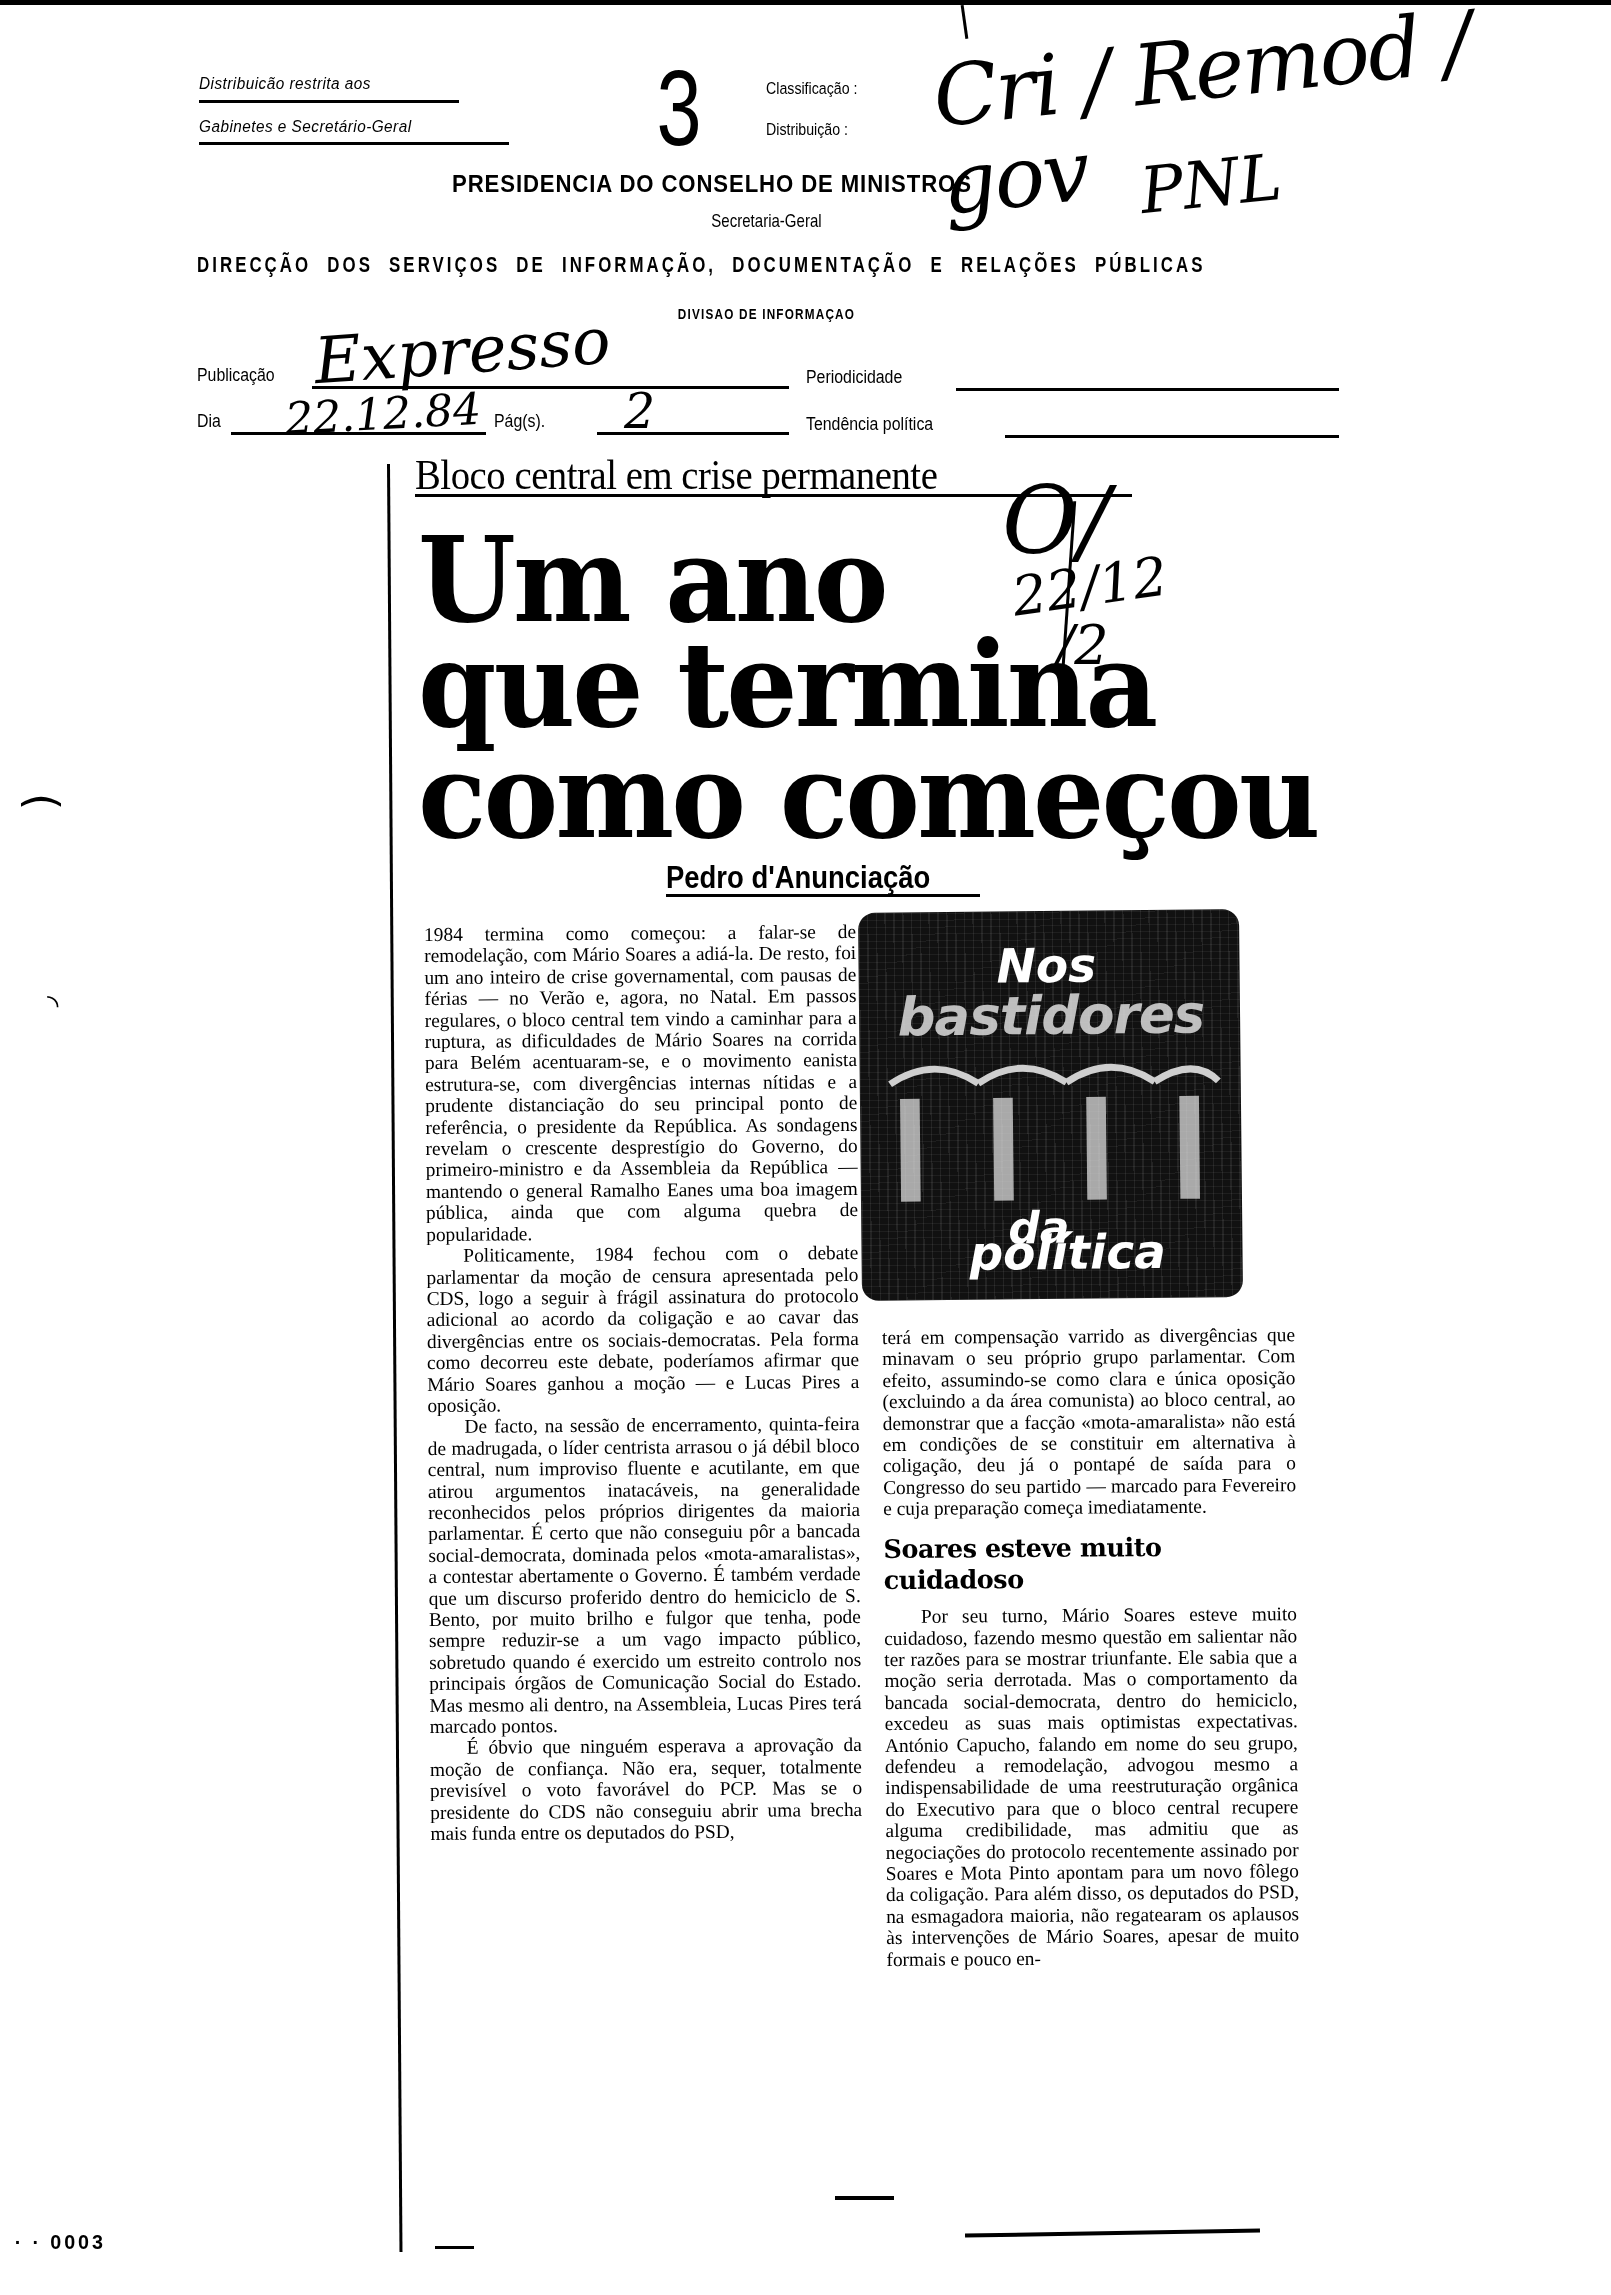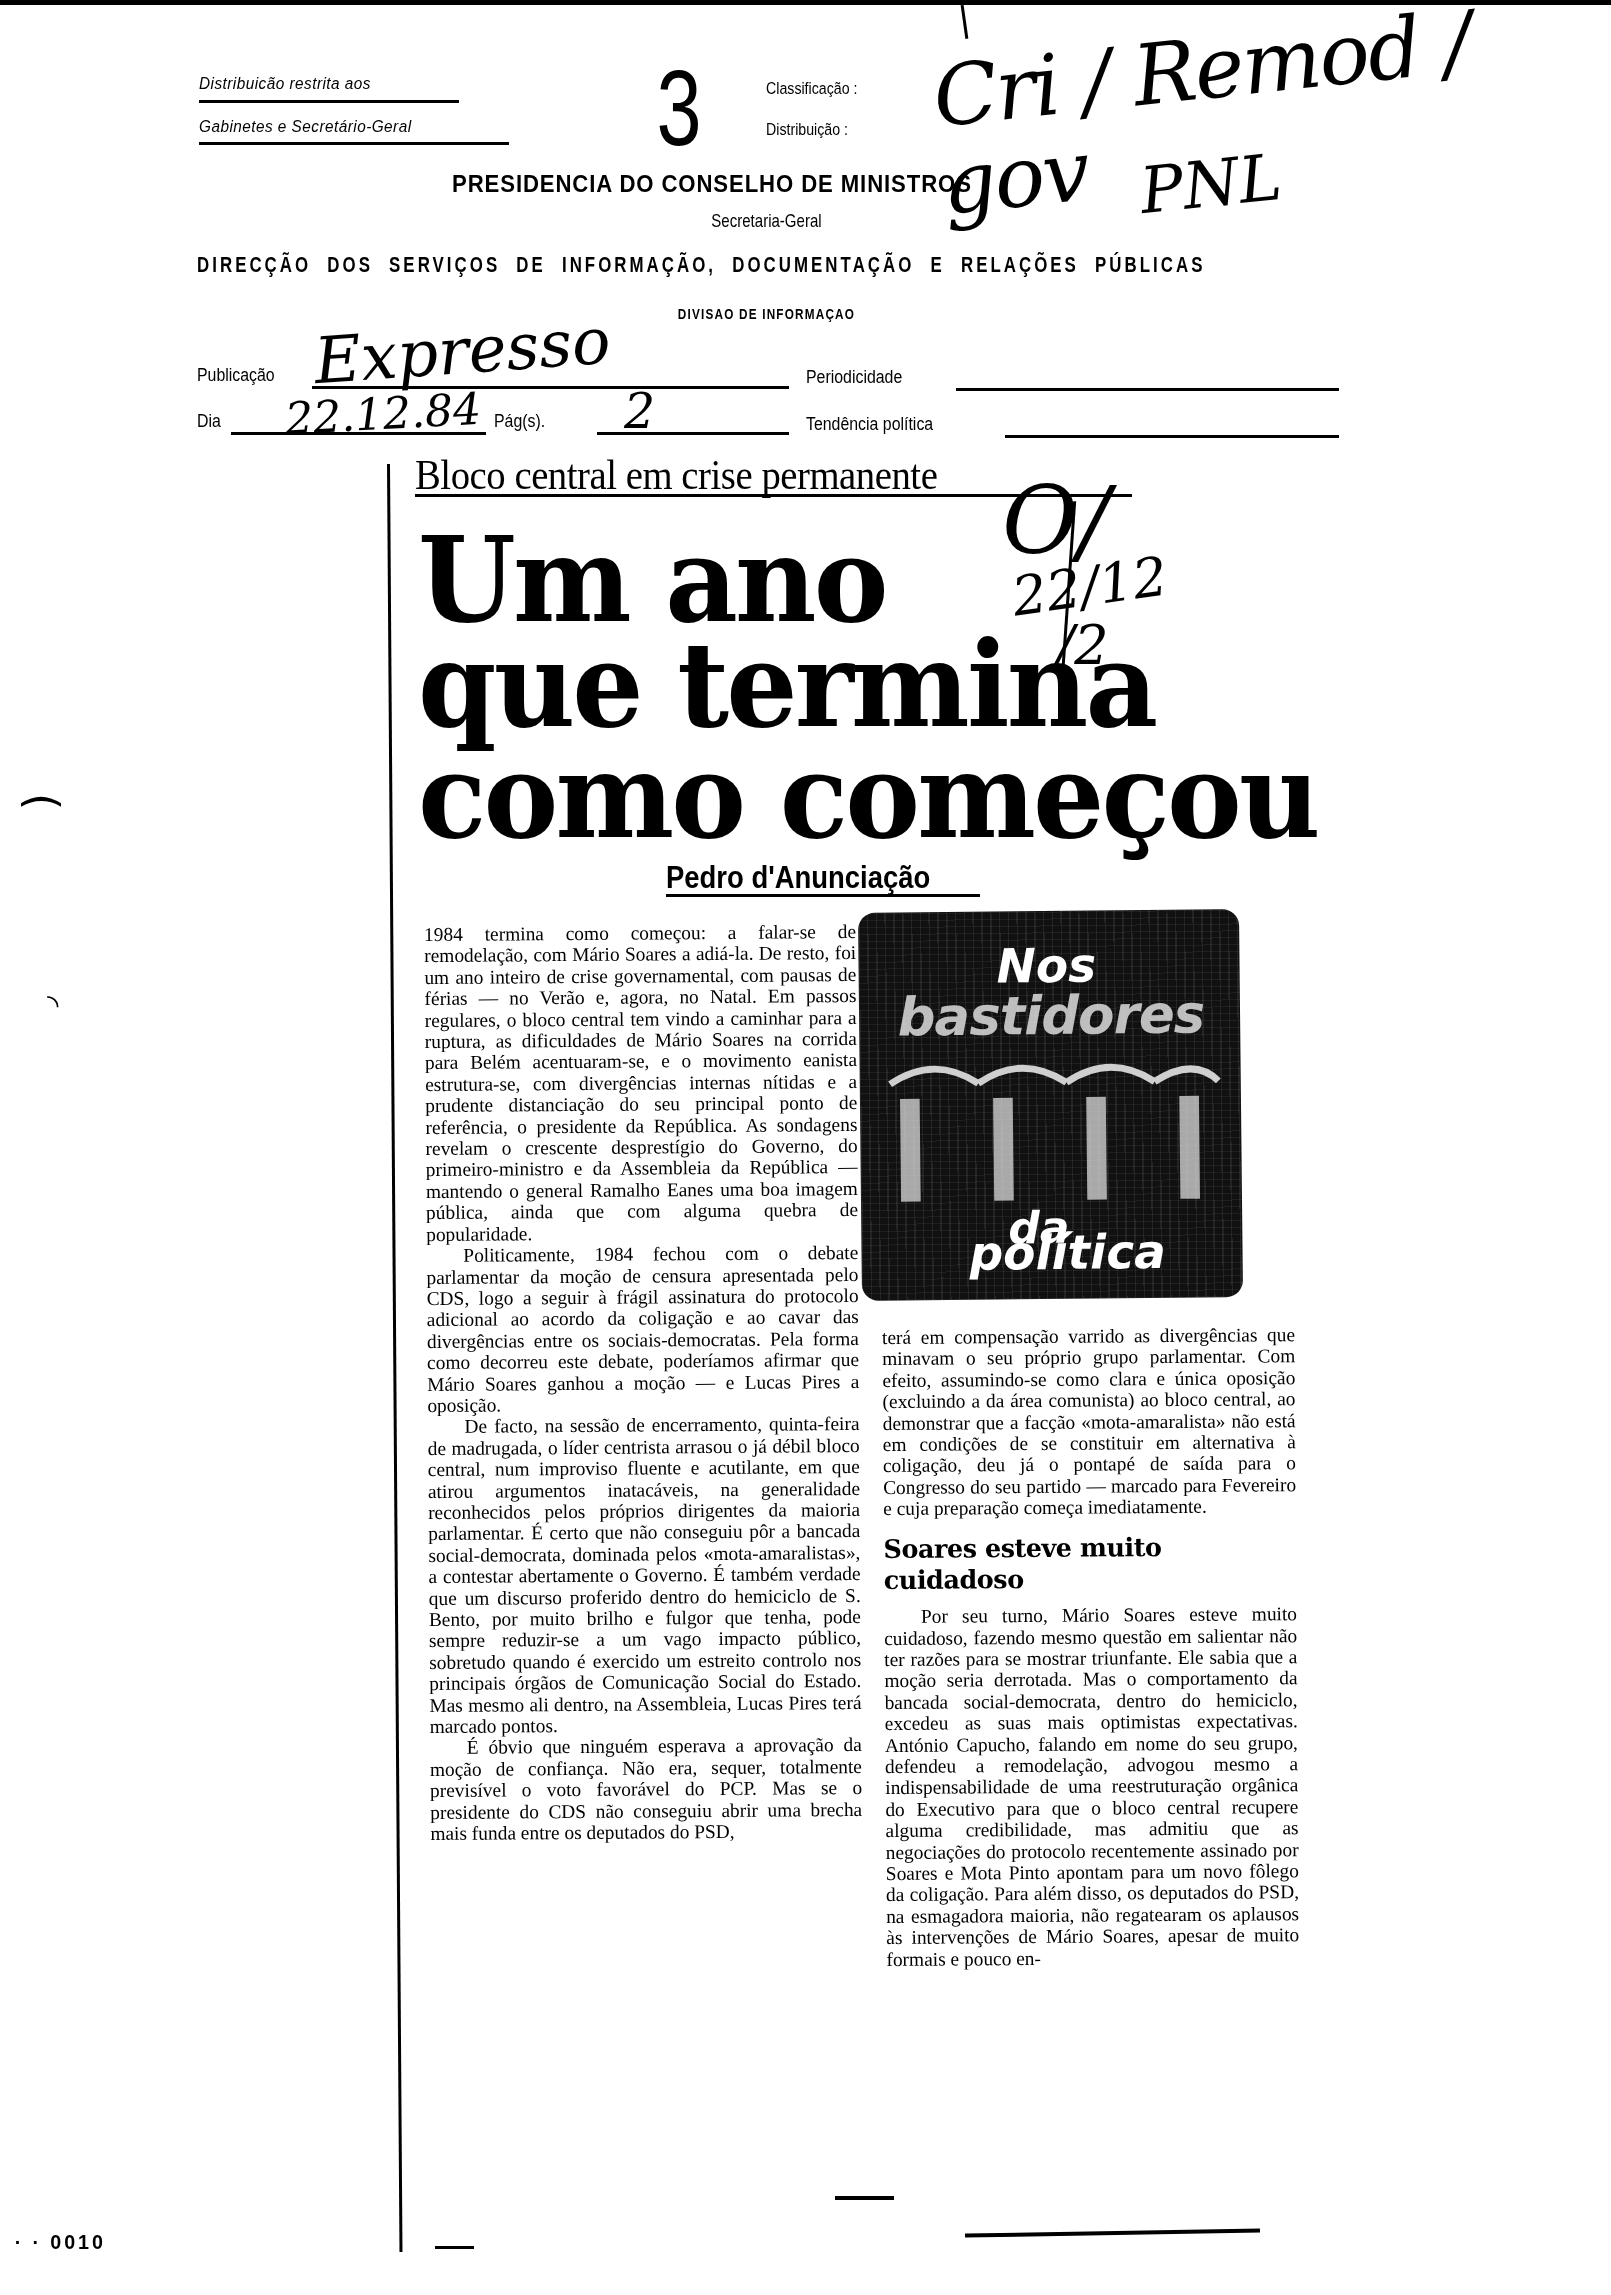--- a/index.html
+++ b/index.html
@@ -172,14 +172,14 @@
   <p class="subhead">Soares esteve muito cuidadoso</p>
   <p class="ind">Por seu turno, Mário Soares esteve muito cuidadoso, fazendo mesmo questão em salientar não ter razões para se mostrar triunfante. Ele sabia que a moção seria derrotada. Mas o comportamento da bancada social-democrata, dentro do hemiciclo, excedeu as suas mais optimistas expectativas. António Capucho, falando em nome do seu grupo, defendeu a remodelação, advogou mesmo a indispensabilidade de uma reestruturação orgânica do Executivo para que o bloco central recupere alguma credibilidade, mas admitiu que as negociações do protocolo recentemente assinado por Soares e Mota Pinto apontam para um novo fôlego da coligação. Para além disso, os deputados do PSD, na esmagadora maioria, não regatearam os aplausos às intervenções de Mário Soares, apesar de muito formais e pouco en-</p>
 </div>
 
 <div class="abs endrule0"></div>
 <div class="abs endrule1"></div>
 <div class="abs endrule2"></div>
 
 <div class="abs margin-mark mm1">(</div>
 <div class="abs margin-mark mm2">◝</div>
-<div class="abs bottom-code">· · 0010</div>
+<div class="abs bottom-code">· · 0003</div>
 
 
 </body></html>

